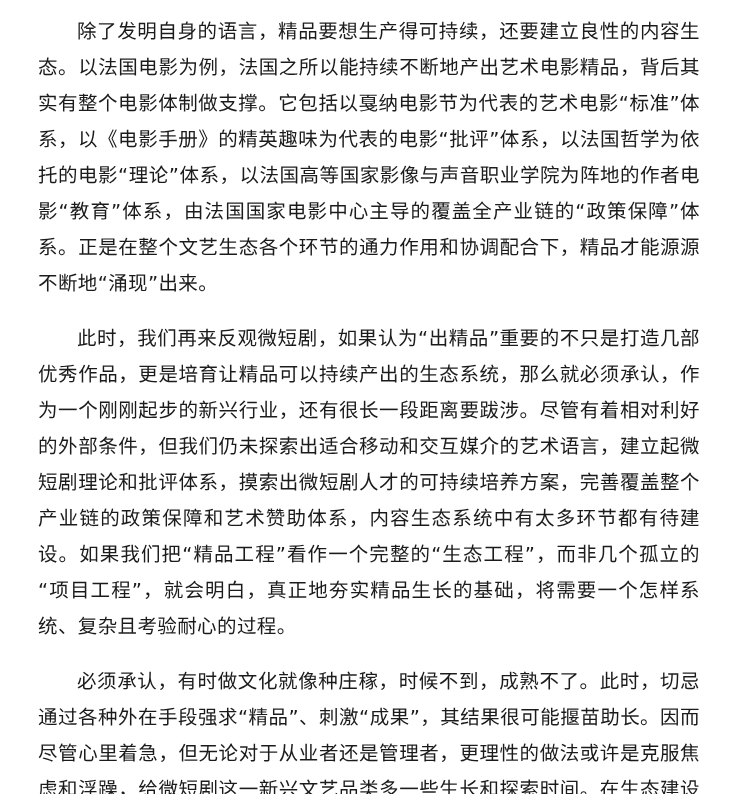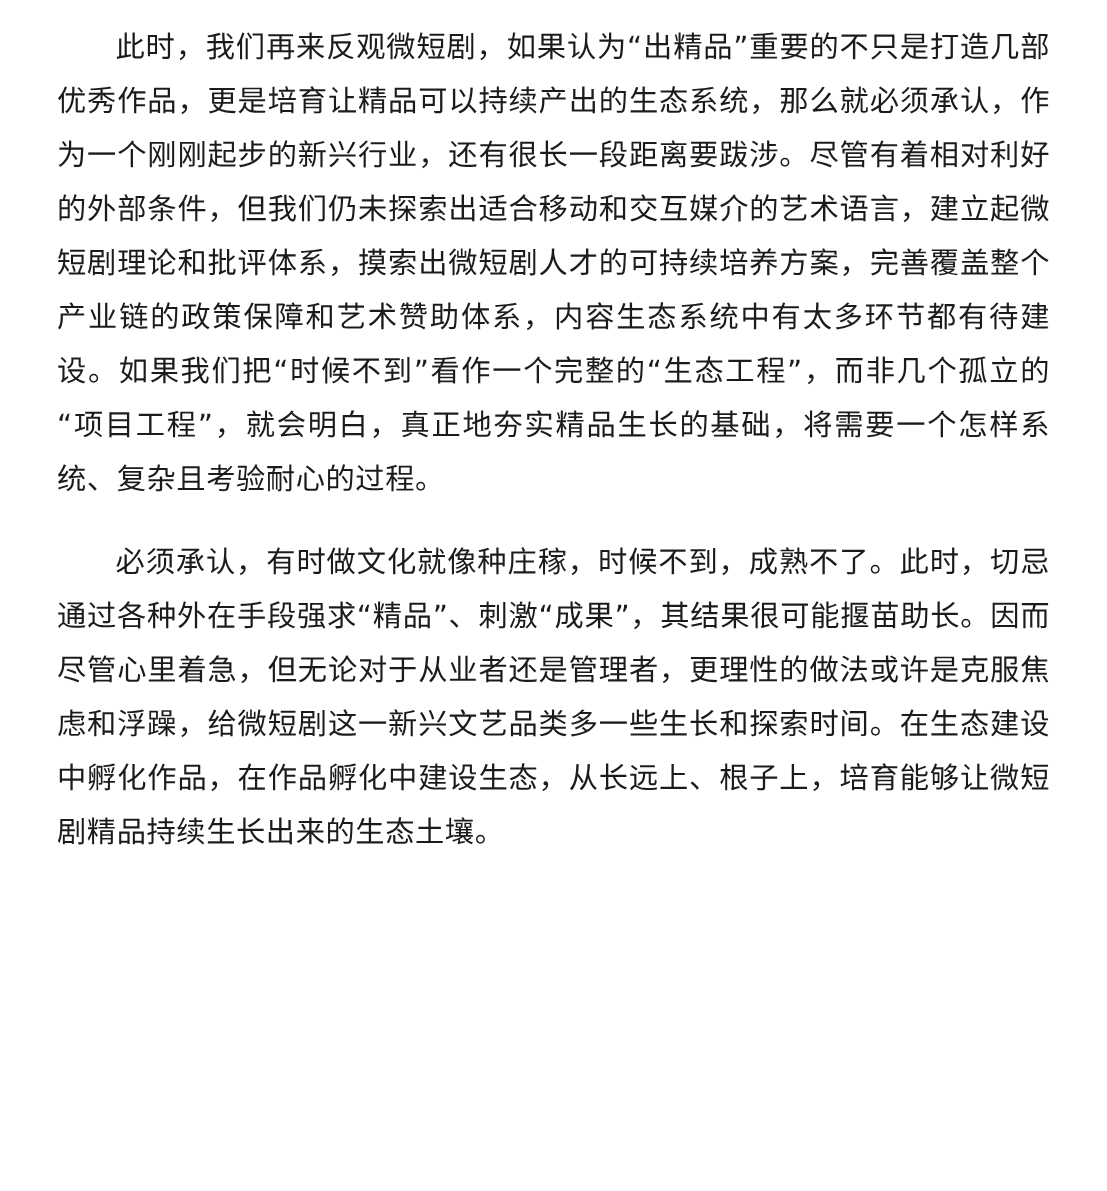--- a/index.html
+++ b/index.html
@@ -39,16 +39,17 @@
   }
   .para:last-child {
     margin-bottom: 0;
   }
 </style>
 </head>
 <body>
 
 <div class="page">
   <div class="article">
-    <p class="para">此时，我们再来反观微短剧，如果认为“出精品”重要的不只是打造几部优秀作品，更是培育让精品可以持续产出的生态系统，那么就必须承认，作为一个刚刚起步的新兴行业，还有很长一段距离要跋涉。尽管有着相对利好的外部条件，但我们仍未探索出适合移动和交互媒介的艺术语言，建立起微短剧理论和批评体系，摸索出微短剧人才的可持续培养方案，完善覆盖整个产业链的政策保障和艺术赞助体系，内容生态系统中有太多环节都有待建设。如果我们把“时候不到”看作一个完整的“生态工程”，而非几个孤立的“项目工程”，就会明白，真正地夯实精品生长的基础，将需要一个怎样系统、复杂且考验耐心的过程。</p>
+    <p class="para">除了发明自身的语言，精品要想生产得可持续，还要建立良性的内容生态。以法国电影为例，法国之所以能持续不断地产出艺术电影精品，背后其实有整个电影体制做支撑。它包括以戛纳电影节为代表的艺术电影“标准”体系，以《电影手册》的精英趣味为代表的电影“批评”体系，以法国哲学为依托的电影“理论”体系，以法国高等国家影像与声音职业学院为阵地的作者电影“教育”体系，由法国国家电影中心主导的覆盖全产业链的“政策保障”体系。正是在整个文艺生态各个环节的通力作用和协调配合下，精品才能源源不断地“涌现”出来。</p>
+    <p class="para">此时，我们再来反观微短剧，如果认为“出精品”重要的不只是打造几部优秀作品，更是培育让精品可以持续产出的生态系统，那么就必须承认，作为一个刚刚起步的新兴行业，还有很长一段距离要跋涉。尽管有着相对利好的外部条件，但我们仍未探索出适合移动和交互媒介的艺术语言，建立起微短剧理论和批评体系，摸索出微短剧人才的可持续培养方案，完善覆盖整个产业链的政策保障和艺术赞助体系，内容生态系统中有太多环节都有待建设。如果我们把“精品工程”看作一个完整的“生态工程”，而非几个孤立的“项目工程”，就会明白，真正地夯实精品生长的基础，将需要一个怎样系统、复杂且考验耐心的过程。</p>
     <p class="para">必须承认，有时做文化就像种庄稼，时候不到，成熟不了。此时，切忌通过各种外在手段强求“精品”、刺激“成果”，其结果很可能揠苗助长。因而尽管心里着急，但无论对于从业者还是管理者，更理性的做法或许是克服焦虑和浮躁，给微短剧这一新兴文艺品类多一些生长和探索时间。在生态建设中孵化作品，在作品孵化中建设生态，从长远上、根子上，培育能够让微短剧精品持续生长出来的生态土壤。</p>
   </div>
 </div>
 
 </body></html>

